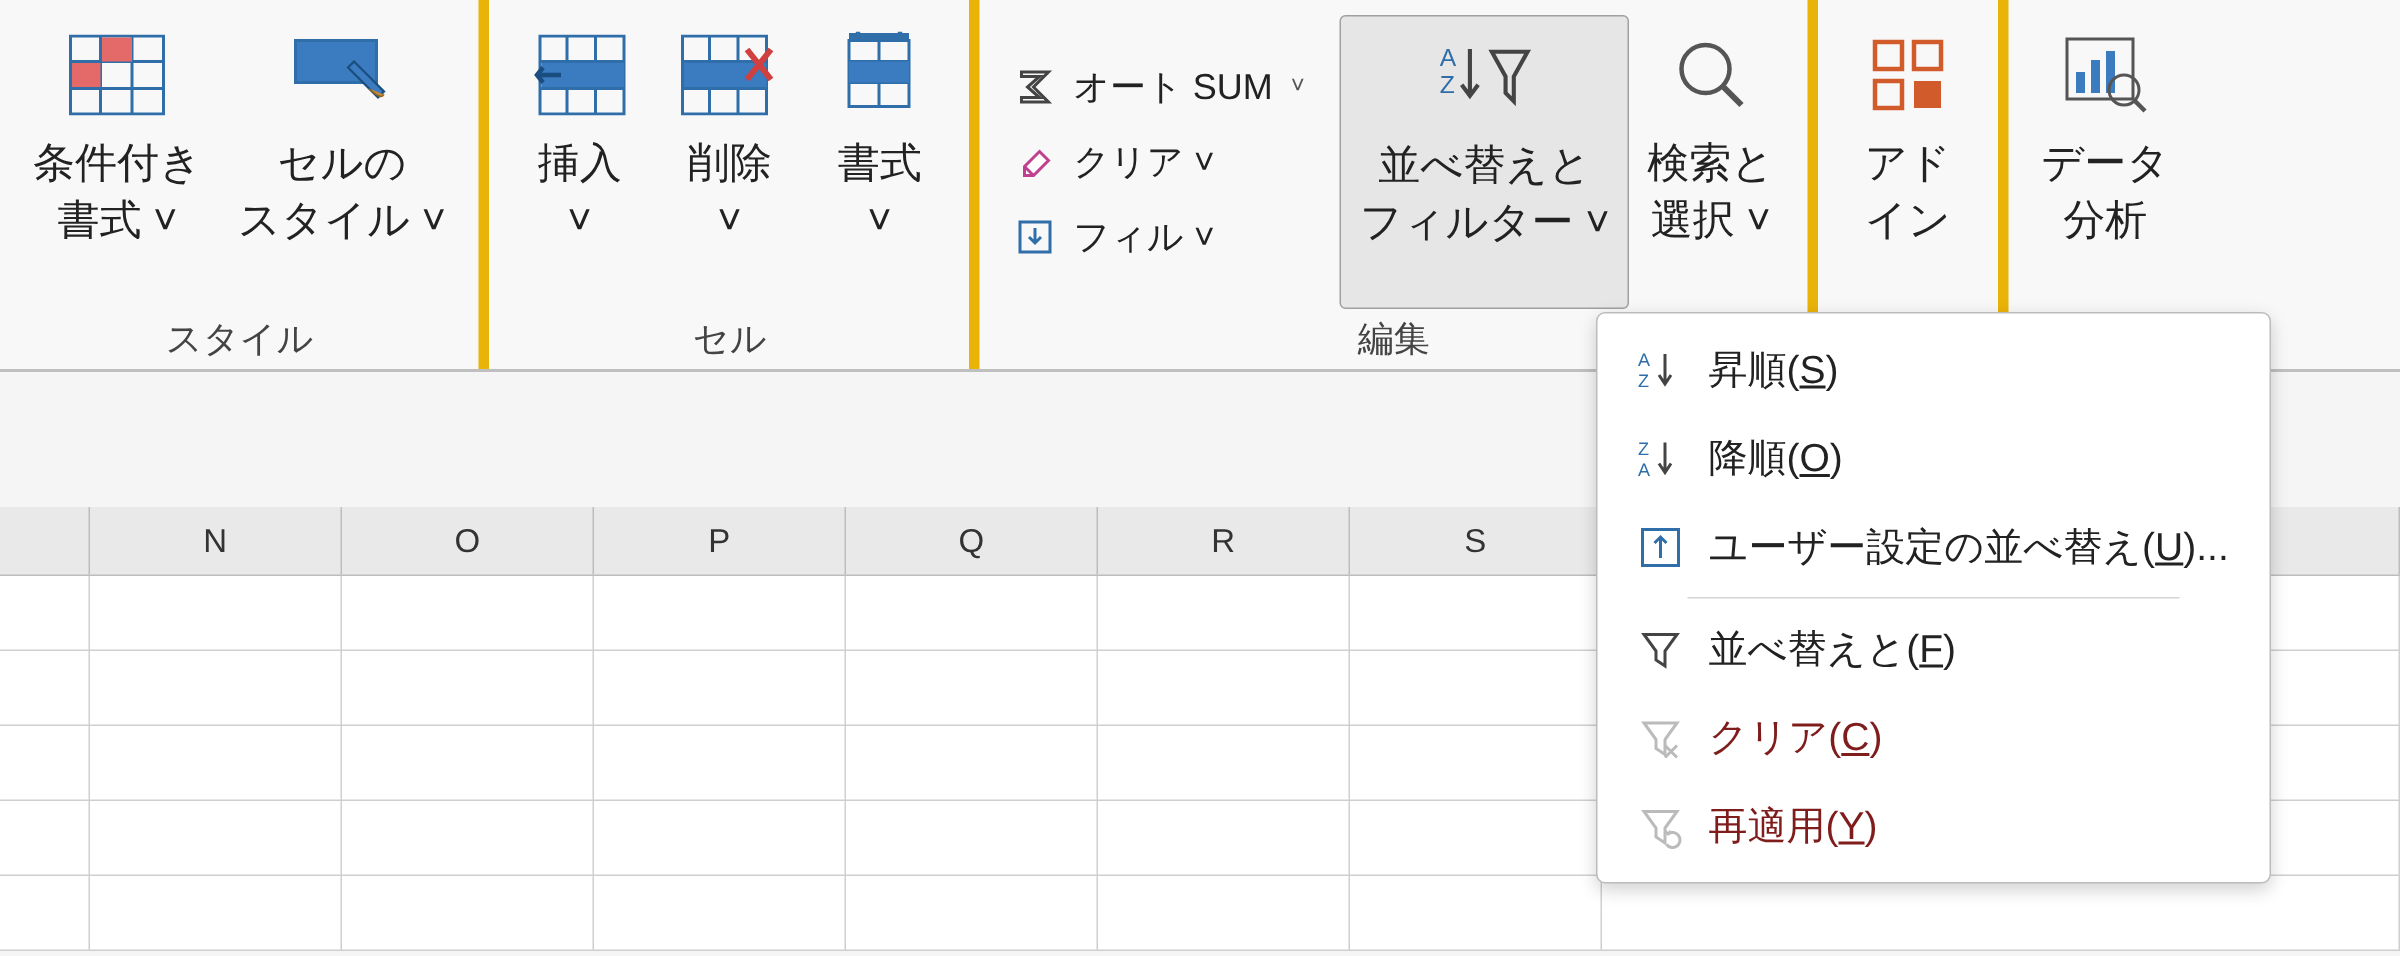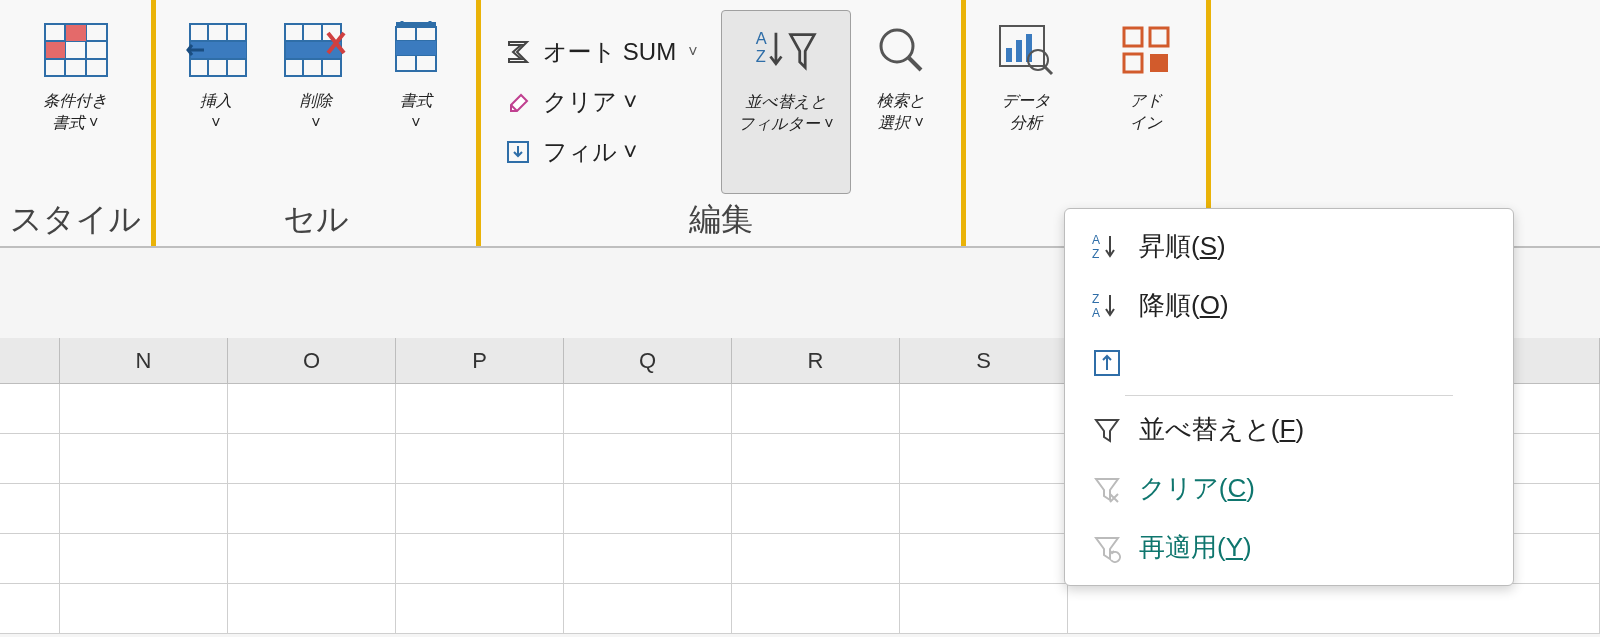--- a/index.html
+++ b/index.html
@@ -16,30 +16,30 @@
   .ribbon {
     background: #f8f8f8;
     display: flex;
     border-bottom: 2px solid #bfbfbf;
     height: 248px;
   }
   .group {
     display: flex;
     flex-direction: column;
     align-items: center;
-    border-right: 5px solid #eab308;
+    border-right: 7px solid #eab308;
     padding: 10px 10px 4px 10px;
   }
   .group-row {
     display: flex;
     flex: 1;
     align-items: stretch;
   }
   .group-label {
-    font-size: 32px;
+    font-size: 24px;
     color: #444;
     padding-top: 4px;
   }
   .big-btn {
     display: flex;
     flex-direction: column;
     align-items: center;
     justify-content: flex-start;
     padding: 8px 12px 4px 12px;
     min-width: 100px;
@@ -53,24 +53,23 @@
   }
   .big-btn .icon {
     width: 64px;
     height: 64px;
     margin-bottom: 8px;
     display: flex;
     align-items: center;
     justify-content: center;
   }
   .big-btn .lbl {
-    font-size: 16px;
+    font-size: 28px;
     line-height: 1.35;
     white-space: pre;
-    font-style: italic;
   }
   .chev { font-size: 16px; color: #555; margin-left: 2px; }
   .small-list {
     display: flex;
     flex-direction: column;
     align-items: flex-start;
     justify-content: center;
     padding: 6px 12px;
     gap: 18px;
     min-width: 230px;
@@ -128,21 +127,21 @@
     z-index: 10;
   }
   .menu-item {
     display: flex;
     align-items: center;
     gap: 16px;
     padding: 12px 26px;
     font-size: 26px;
     cursor: default;
   }
-  .menu-item.disabled { color: #0f766e; }
+  .menu-item.disabled { color: #7f1d1d; }
   .menu-sep {
     height: 1px;
     background: #d5d5d5;
     margin: 4px 60px 4px 60px;
   }
   .menu-icon { width: 32px; height: 32px; display:flex;align-items:center;justify-content:center; }
   .ul { text-decoration: underline; }
   svg { display: block; }
 </style>
 </head>
@@ -159,20 +158,31 @@
             <line x1="1" y1="18" x2="63" y2="18" stroke="#2f6ea8" stroke-width="2"></line>
             <line x1="1" y1="36" x2="63" y2="36" stroke="#2f6ea8" stroke-width="2"></line>
             <line x1="21" y1="1" x2="21" y2="53" stroke="#2f6ea8" stroke-width="2"></line>
             <line x1="42" y1="1" x2="42" y2="53" stroke="#2f6ea8" stroke-width="2"></line>
             <rect x="22" y="2" width="20" height="16" fill="#e46a6a"></rect>
             <rect x="2" y="19" width="19" height="16" fill="#e46a6a"></rect>
           </svg>
         </div>
         <div class="lbl">条件付き
 書式 ˅</div>
+      </div>
+      <div class="big-btn">
+        <div class="icon">
+          <svg width="64" height="58" viewBox="0 0 64 58">
+            <rect x="1" y="6" width="54" height="28" fill="#3b7bbf" stroke="#2f6ea8" stroke-width="2"></rect>
+            <path d="M36 24 L56 44 L60 40 L40 20 Z" fill="#3b7bbf" stroke="#1a4d80" stroke-width="1.5"></path>
+            <path d="M50 38 Q58 46 60 42" fill="#c48a3a" stroke="#906020" stroke-width="1"></path>
+          </svg>
+        </div>
+        <div class="lbl">セルの
+スタイル ˅</div>
       </div>
     </div>
     <div class="group-label">スタイル</div>
   </div>
 
   <div class="group">
     <div class="group-row">
       <div class="big-btn">
         <div class="icon">
           <svg width="64" height="54" viewBox="0 0 64 54">
@@ -274,53 +284,53 @@
             <path d="M36 36 L48 48" stroke="#555" stroke-width="4"></path>
           </svg>
         </div>
         <div class="lbl">検索と
 選択 ˅</div>
       </div>
     </div>
     <div class="group-label">編集</div>
   </div>
 
+  <div class="group">
+    <div class="group-row">
+      <div class="big-btn">
+        <div class="icon">
+          <svg width="56" height="56" viewBox="0 0 56 56">
+            <rect x="6" y="6" width="18" height="18" fill="none" stroke="#d25b2c" stroke-width="3"></rect>
+            <rect x="32" y="6" width="18" height="18" fill="none" stroke="#d25b2c" stroke-width="3"></rect>
+            <rect x="6" y="32" width="18" height="18" fill="none" stroke="#d25b2c" stroke-width="3"></rect>
+            <rect x="32" y="32" width="18" height="18" fill="#d25b2c"></rect>
+          </svg>
+        </div>
+        <div class="lbl">アド
+イン</div>
+      </div>
+    </div>
+    <div class="group-label"></div>
+  </div>
+
   <div class="group" style="border-right:none;">
     <div class="group-row">
       <div class="big-btn">
         <div class="icon">
           <svg width="60" height="56" viewBox="0 0 60 56">
             <rect x="4" y="4" width="44" height="40" fill="none" stroke="#555" stroke-width="2"></rect>
             <rect x="10" y="26" width="6" height="14" fill="#3b7bbf"></rect>
             <rect x="20" y="18" width="6" height="22" fill="#3b7bbf"></rect>
             <rect x="30" y="12" width="6" height="28" fill="#3b7bbf"></rect>
             <circle cx="42" cy="38" r="10" fill="none" stroke="#555" stroke-width="2"></circle>
             <path d="M49 45 L56 52" stroke="#555" stroke-width="3"></path>
           </svg>
         </div>
         <div class="lbl">データ
 分析</div>
-      </div>
-    </div>
-    <div class="group-label"></div>
-  </div>
-
-  <div class="group">
-    <div class="group-row">
-      <div class="big-btn">
-        <div class="icon">
-          <svg width="56" height="56" viewBox="0 0 56 56">
-            <rect x="6" y="6" width="18" height="18" fill="none" stroke="#d25b2c" stroke-width="3"></rect>
-            <rect x="32" y="6" width="18" height="18" fill="none" stroke="#d25b2c" stroke-width="3"></rect>
-            <rect x="6" y="32" width="18" height="18" fill="none" stroke="#d25b2c" stroke-width="3"></rect>
-            <rect x="32" y="32" width="18" height="18" fill="#d25b2c"></rect>
-          </svg>
-        </div>
-        <div class="lbl">アド
-イン</div>
       </div>
     </div>
     <div class="group-label"></div>
   </div>
 
 </div>
 
 <div class="sheet-wrap">
   <div class="col-headers">
     <div class="col-h" style="flex:0 0 60px;"></div>
@@ -407,20 +417,21 @@
     </span>
     <span><span>降順(</span><span class="ul">O</span><span>)</span></span>
   </div>
   <div class="menu-item">
     <span class="menu-icon">
       <svg width="30" height="30" viewBox="0 0 30 30">
           <rect x="3" y="3" width="24" height="24" fill="none" stroke="#2f6ea8" stroke-width="2"></rect>
           <path d="M15 8 V22 M11 12 L15 8 L19 12" fill="none" stroke="#2f6ea8" stroke-width="2"></path>
         </svg>
     </span>
+    <span><span>ユーザー設定の並べ替え(</span><span class="ul">U</span><span>)...</span></span>
   </div>
   <div class="menu-sep"></div>
   <div class="menu-item">
     <span class="menu-icon">
       <svg width="30" height="30" viewBox="0 0 30 30">
           <path d="M4 5 H26 L18 16 V26 L12 22 V16 Z" fill="none" stroke="#444" stroke-width="2"></path>
         </svg>
     </span>
     <span><span>並べ替えと(</span><span class="ul">F</span><span>)</span></span>
   </div>

